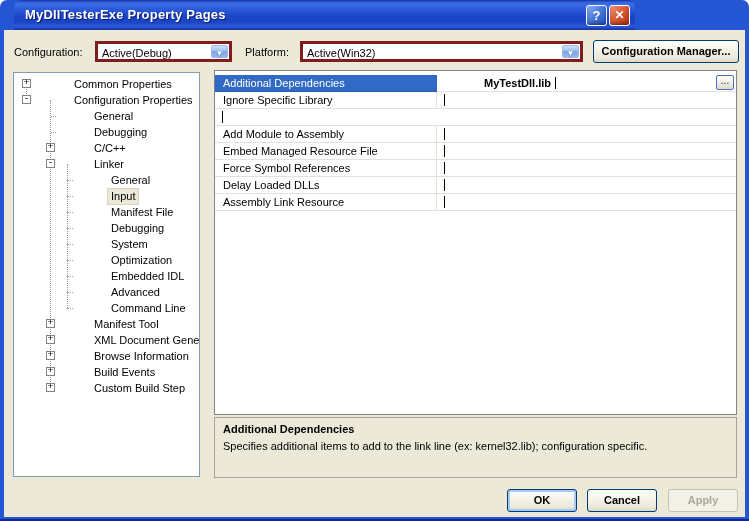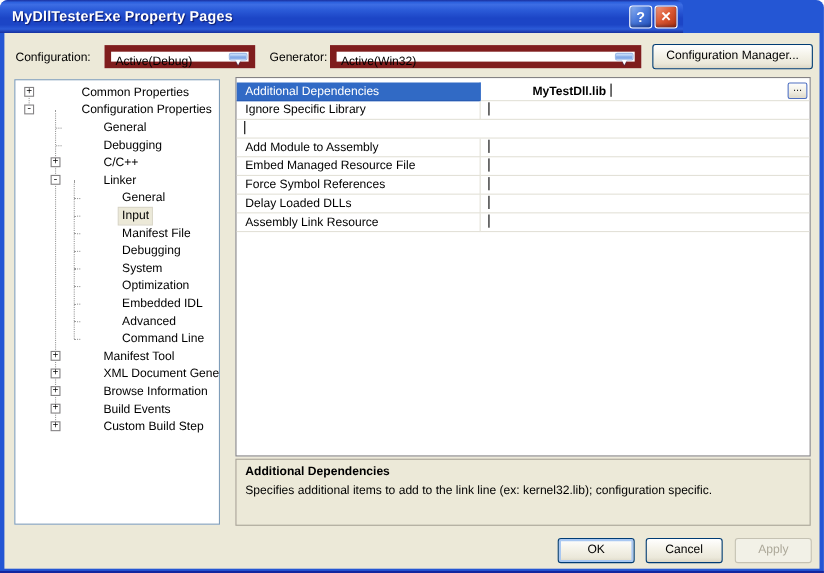--- a/index.html
+++ b/index.html
@@ -6,55 +6,55 @@
   *{box-sizing:border-box;}
   .window{
     position:relative;width:749px;height:521px;
     background:var(--window_border,#2456D4);
     border-radius:7px 7px 0 0;overflow:hidden;
     font-family:"Liberation Sans",sans-serif;font-size:11px;color:#000;
   }
   .window::after{content:"";position:absolute;left:0;right:0;bottom:0;height:2px;background:#13259E;}
   
   .titlebar{
-    position:absolute;top:0;left:0;width:621px;height:30px;
+    position:absolute;top:0;left:14px;width:621px;height:30px;
     background:linear-gradient(180deg,#1A2F9E 0%,#2C61DE 7%,#3D6DE4 14%,#2B5BD8 30%,
                #1C45C6 55%,#1C45C6 75%,#2C5BD8 88%,#16309E 100%);
     border-radius:7px 7px 0 0;
   }
   .title-text{
     position:absolute;left:11px;top:7px;color:#fff;font-size:13px;font-weight:bold;
     text-shadow:1px 1px 1px rgba(10,20,90,.85);letter-spacing:.2px;white-space:nowrap;
   }
   .cap-btn{
     position:absolute;top:5px;width:21px;height:21px;border:1px solid #fff;border-radius:3px;
     color:#fff;font-weight:bold;text-align:center;line-height:19px;cursor:default;
     box-shadow:inset 0 -2px 3px rgba(0,0,30,.35);
   }
   .help-btn{right:28px;font-size:13px;background:linear-gradient(135deg,#8FB4F2 0%,#4B7ADC 45%,#2050BE 100%);}
   .close-btn{right:5px;font-size:12px;background:linear-gradient(135deg,#F09A82 0%,#DD5B35 45%,#B23110 100%);}
   
   .content{position:absolute;left:4px;right:4px;top:30px;bottom:4px;background:var(--content_bg,#ECE9D8);}
   .lbl{position:absolute;white-space:nowrap;}
   
   .combo{
-    position:absolute;height:21px;background:#fff;border:6px solid #7f1d1d;
+    position:absolute;height:21px;background:#fff;border:3px solid #7f1d1d;
   }
   .combo .combo-text{position:absolute;left:4px;top:3px;white-space:nowrap;}
   .combo .combo-arrow{
     position:absolute;right:1px;top:1px;bottom:1px;width:17px;border-radius:2px;
     background:linear-gradient(180deg,#CCE0FB 0%,#9FC0F0 45%,#7FA5E5 50%,#94B8EE 100%);
     border:1px solid #9EBBE8;color:#fff;font-size:8px;text-align:center;line-height:16px;
     text-shadow:0 1px 1px rgba(30,60,130,.6);
   }
   
   .xp-btn{
     position:absolute;height:23px;border:1px solid #003C74;border-radius:3px;
     background:linear-gradient(180deg,#FFFFFF 0%,#F4F2E8 45%,#EBE8DA 80%,#DCD7C6 100%);
-    text-align:center;line-height:21px;white-space:nowrap;cursor:default;
+    text-align:center;line-height:21px;white-space:nowrap;cursor:default;font-weight:bold;
   }
   .xp-btn.focused{box-shadow:inset 0 0 0 2px #A9C8F2;}
   .xp-btn.disabled{color:#ACA899;border-color:#C5C2B3;background:#F2F1E7;box-shadow:none;}
   
   .tree-panel{
     position:absolute;left:9px;top:42px;width:187px;height:405px;
     background:#fff;border:1px solid #7F9DB9;overflow:hidden;
   }
   .tree-inner{position:absolute;inset:0;padding-top:3px;}
   .trunk{position:absolute;width:0;border-left:1px dotted #9A9A9A;}
@@ -118,21 +118,21 @@
   </div>
 
   <div class="content">
 
     <span class="lbl" style="left:10px;top:16px;">Configuration:</span>
     <div class="combo" style="left:91px;top:11px;width:137px;">
       <span class="combo-text">Active(Debug)</span>
       <span class="combo-arrow">▼</span>
     </div>
 
-    <span class="lbl" style="left:241px;top:16px;">Generator:</span>
+    <span class="lbl" style="left:241px;top:16px;">Platform:</span>
     <div class="combo" style="left:296px;top:11px;width:283px;">
       <span class="combo-text">Active(Win32)</span>
       <span class="combo-arrow">▼</span>
     </div>
 
     <div class="xp-btn" style="left:589px;top:10px;width:146px;">Configuration Manager...</div>
 
     <div class="tree-panel">
       <div class="tree-inner" id="tree-root">
         <div class="trunk" style="left:12px;top:11px;height:16px;"></div>

